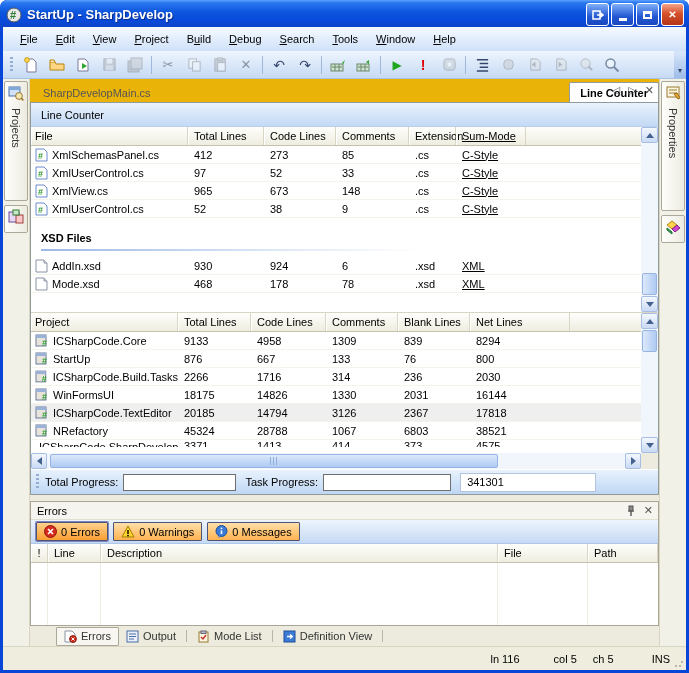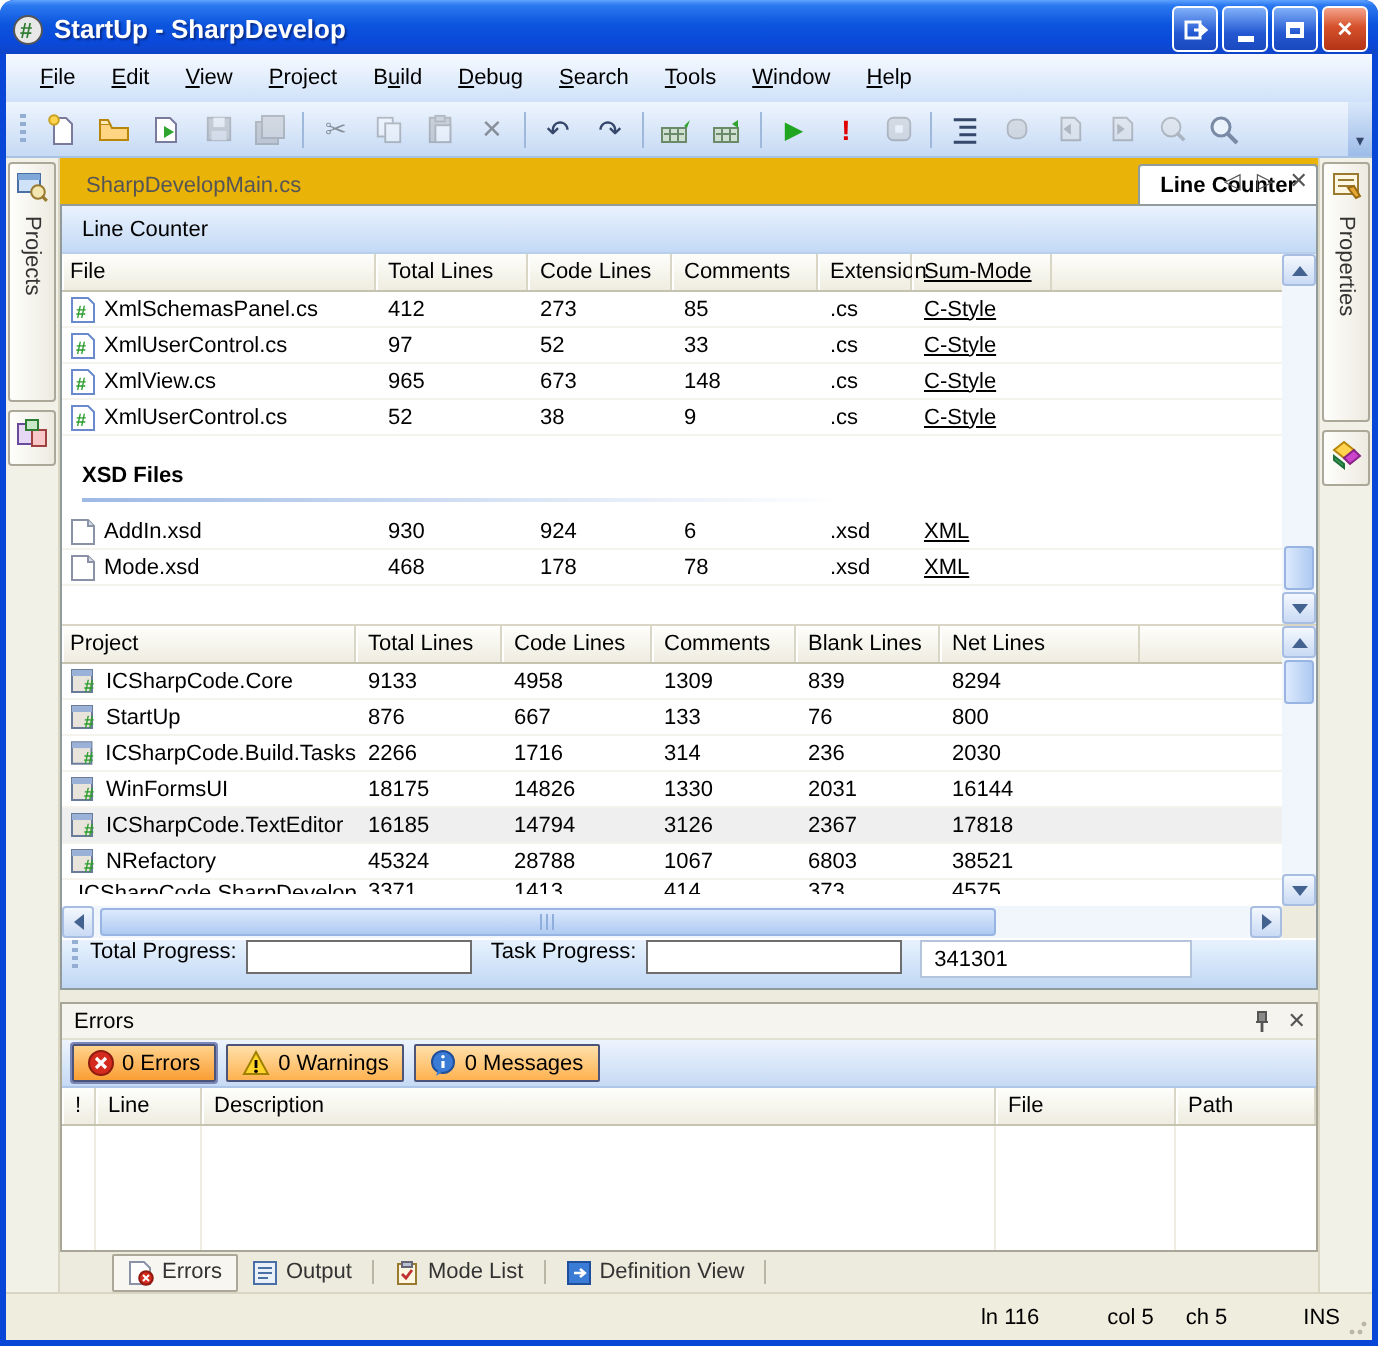--- a/index.html
+++ b/index.html
@@ -68,21 +68,21 @@
   .tri.down{border-left:4px solid transparent;border-right:4px solid transparent;border-top:5px solid #44628F;}
   .tri.left{border-top:4px solid transparent;border-bottom:4px solid transparent;border-right:5px solid #44628F;}
   .tri.right{border-top:4px solid transparent;border-bottom:4px solid transparent;border-left:5px solid #44628F;}
   .hscroll{height:16px;flex:0 0 16px;display:flex;background:#F1F5FC;}
   .hbtn{width:16px;flex:0 0 16px;background:linear-gradient(#F4F8FE,#C9DAF4);border:1px solid #A7BEE2;border-radius:2px;display:flex;align-items:center;justify-content:center;box-sizing:border-box;}
   .htrack{flex:1;position:relative;}
   .hthumb{position:absolute;left:3px;top:1px;bottom:1px;width:448px;background:linear-gradient(#DCE9FC,#AECAF2);border:1px solid #98B4E2;border-radius:2px;display:flex;align-items:center;justify-content:center;box-sizing:border-box;}
   .hgrip{width:9px;height:8px;background:repeating-linear-gradient(90deg,#8FAEDC 0 1px,transparent 1px 3px);}
   .hcorner{width:17px;flex:0 0 17px;background:#EDEBDD;}
   
-  .progress-band{height:25px;flex:0 0 25px;background:linear-gradient(#E8F2FD,#BFD7F4);display:flex;padding-left:5px;border-top:1px solid #fff;box-sizing:border-box;}
+  .progress-band{height:25px;flex:0 0 25px;background:linear-gradient(#E8F2FD,#BFD7F4);display:flex;align-items:center;padding-left:5px;border-top:1px solid #fff;box-sizing:border-box;}
   .pgrip{width:3px;height:16px;margin-right:6px;background:repeating-linear-gradient(#93ADD3 0 2px,transparent 2px 4px);}
   .plabel{margin-right:5px;white-space:nowrap;}
   .pbar{height:17px;border:1px solid #6E6E6E;background:#fff;padding:1px;box-sizing:border-box;margin-right:9px;}
   .pfill{height:100%;background:repeating-linear-gradient(90deg,#35D435 0 4px,#FFFFFF 4px 6px);}
   .pvalue{height:19px;width:136px;background:#fff;border:1px solid #B3C4DB;display:flex;align-items:center;padding-left:6px;box-sizing:border-box;}
   
   .gap6{height:6px;flex:0 0 6px;}
   .errors-panel{height:125px;flex:0 0 125px;border:1px solid #A9A698;background:#fff;box-sizing:border-box;display:flex;flex-direction:column;}
   .ep-title{height:18px;flex:0 0 18px;background:#F5F4EE;display:flex;align-items:center;padding:0 5px 0 6px;border-bottom:1px solid #E2E0D0;box-sizing:border-box;}
   .ep-title .sp{flex:1;}
@@ -496,21 +496,21 @@
             </div>
             <div class="trow hl">
               <span class="cell p1">
                   <svg width="14" height="13" viewBox="0 0 14 13">
                     <rect x="1" y="1" width="10" height="11" fill="#E8E4DC" stroke="#6A7A9A"></rect>
                     <rect x="1" y="1" width="10" height="3" fill="#9AB2D8"></rect>
                     <text x="7" y="12" font-size="9" font-weight="bold" fill="#2E9E2E">#</text>
                   </svg>
                   <span>ICSharpCode.TextEditor</span>
                 </span>
-              <span class="cell p2">16185</span>
+              <span class="cell p2">20185</span>
               <span class="cell p3">14794</span>
               <span class="cell p4">3126</span>
               <span class="cell p5">2367</span>
               <span class="cell p6">17818</span>
             </div>
             <div class="trow">
               <span class="cell p1">
                   <svg width="14" height="13" viewBox="0 0 14 13">
                     <rect x="1" y="1" width="10" height="11" fill="#E8E4DC" stroke="#6A7A9A"></rect>
                     <rect x="1" y="1" width="10" height="3" fill="#9AB2D8"></rect>

